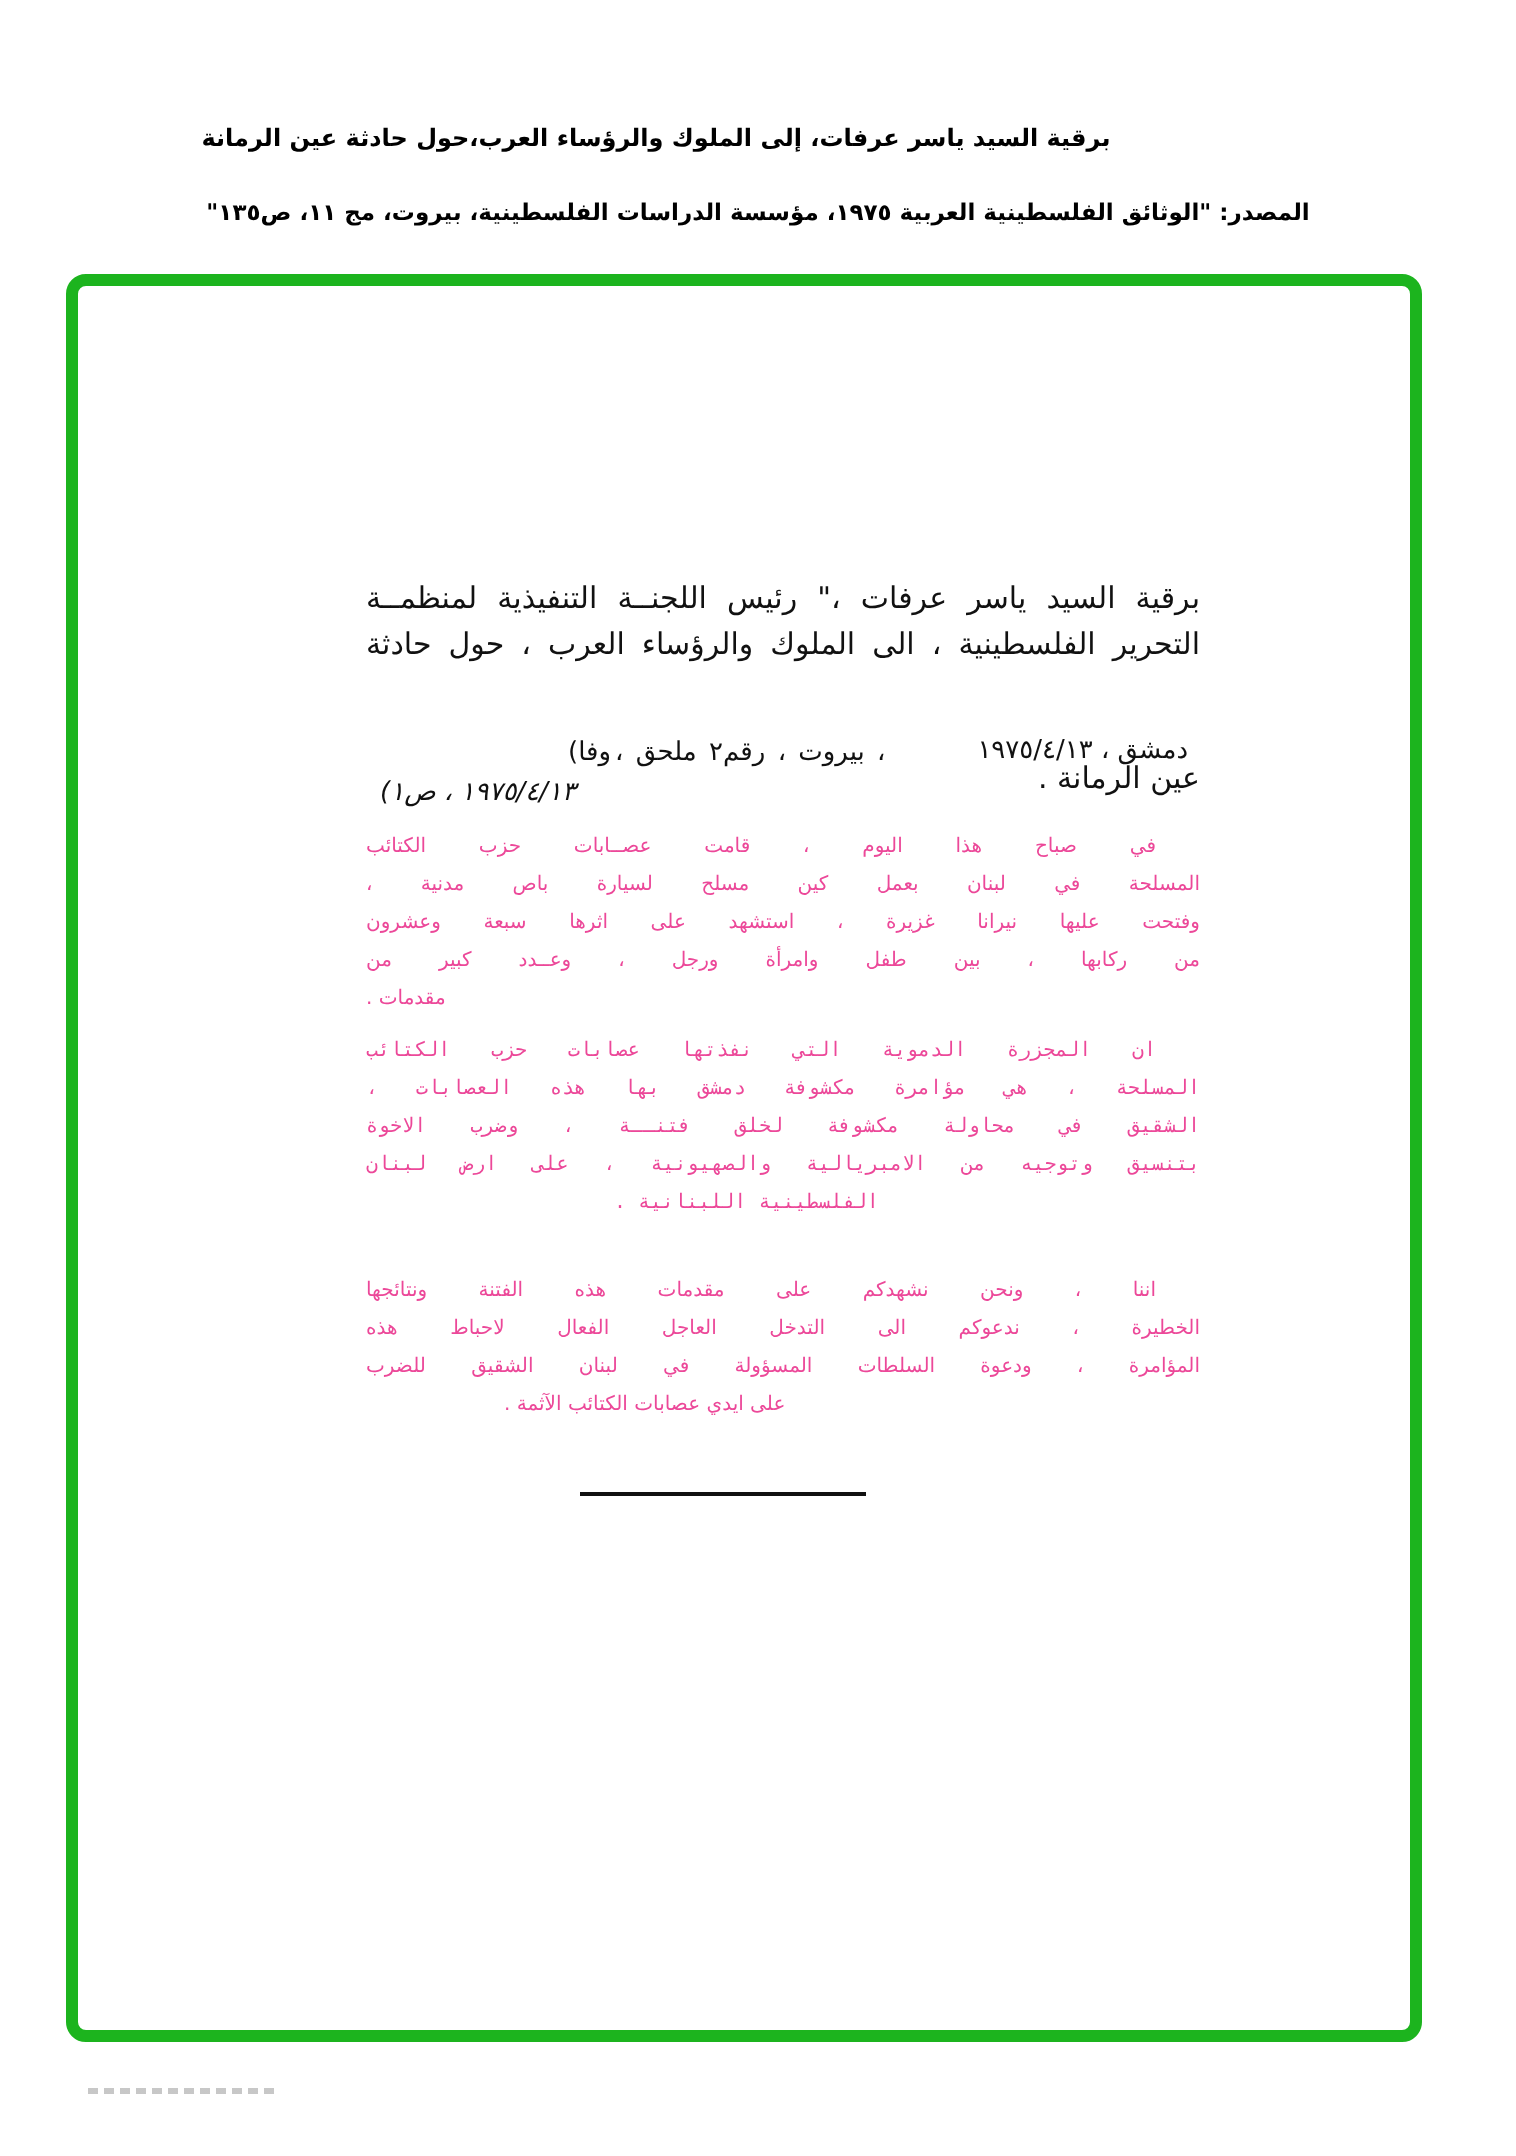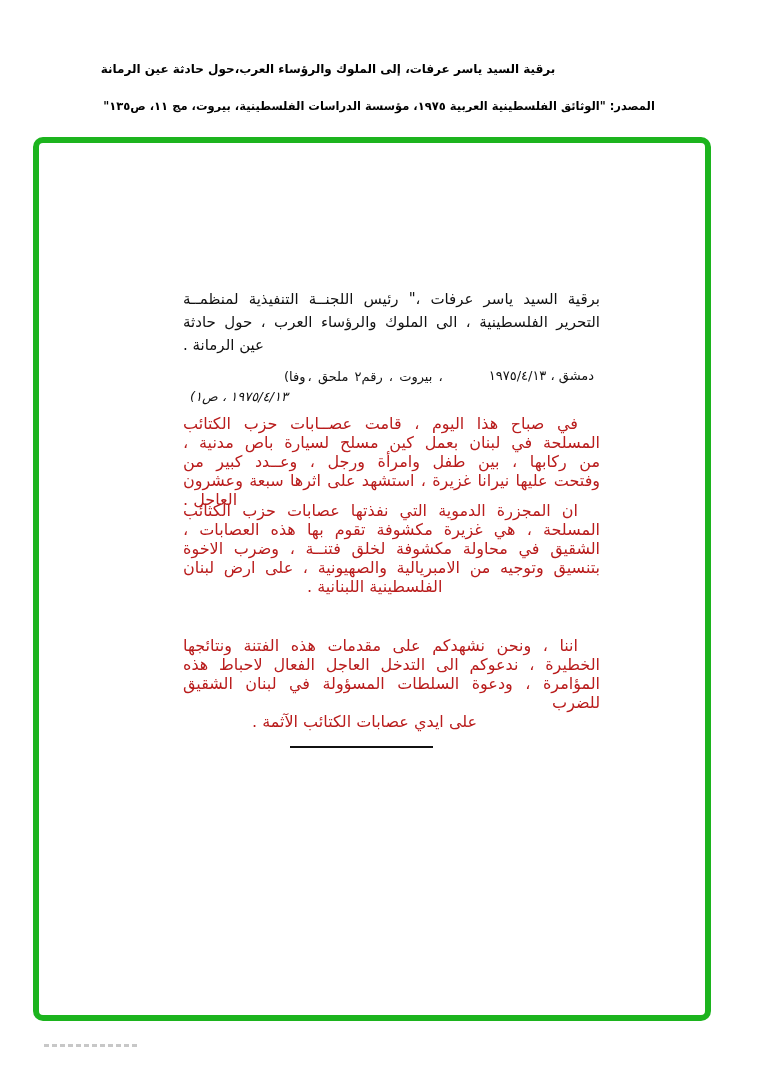--- a/index.html
+++ b/index.html
@@ -14,34 +14,34 @@
 
   
   .frame{position:absolute;left:33px;top:137px;width:678px;height:884px;
     box-sizing:border-box;border:6px solid #1cb41e;border-radius:10px;background:#fff;}
 
   
   .col{position:absolute;left:144px;top:145px;width:417px;direction:rtl;}
 
   .doc-title{font-size:15px;line-height:23px;color:#111;}
   .jl{text-align:justify;text-align-last:justify;}
-  .al-r{text-align:left;}
+  .al-r{text-align:right;margin-top:44px;}
   .al-l{text-align:left;}
 
   
   .dateline{position:absolute;top:80px;left:0;width:417px;height:44px;
     direction:ltr;font-size:13px;color:#111;}
   .city-date{position:absolute;right:6px;top:0;direction:rtl;}
   .cit1{position:absolute;left:100px;top:1px;white-space:nowrap;}
   .cit1 span{padding:0 1px;text-align:center;}
   .cit2{position:absolute;left:7px;top:21px;direction:rtl;font-style:italic;}
 
   
-  .para{position:absolute;left:0;width:417px;font-size:16px;line-height:19px;color:#b91c1c;}
-  .p1{top:126px;} .p2{top:213px;} .p3{top:348px;}
+  .para{position:absolute;left:0;width:417px;font-size:10px;line-height:19px;color:#ec4899;}
+  .p1{top:126px;} .p2{top:229px;font-family:Liberation Mono, monospace;} .p3{top:348px;}
   .indent{padding-right:22px;}
   .pad124{padding-left:124px;}
   .pad69{padding-left:69px;}
 
   
   .sig-rule{position:absolute;top:458px;left:107px;width:143px;height:2px;background:#111;}
 
   
   .smudge{position:absolute;left:44px;top:1044px;width:96px;height:3px;opacity:.55;
     background:repeating-linear-gradient(to right,#9a9a9a 0 5px,transparent 5px 8px);}
@@ -64,28 +64,28 @@
 
     <div class="dateline">
       <span class="city-date" dir="rtl">دمشق ، ١٩٧٥/٤/١٣</span>
       <span class="cit1"><span dir="ltr">(وفا</span><span dir="rtl">،</span> <span dir="rtl">ملحق</span> <span dir="ltr">رقم٢</span> <span dir="rtl">،</span> <span dir="rtl">بيروت</span> <span dir="rtl">،</span></span>
       <span class="cit2" dir="rtl">١٩٧٥/٤/١٣ ، ص١)</span>
     </div>
 
     <div class="para p1">
       <div class="jl indent">في صباح هذا اليوم ، قامت عصــابات حزب الكتائب</div>
       <div class="jl">المسلحة في لبنان بعمل كين مسلح لسيارة باص مدنية ،</div>
+      <div class="jl">وفتحت عليها نيرانا غزيرة ، استشهد على اثرها سبعة وعشرون</div>
       <div class="jl">من ركابها ، بين طفل وامرأة ورجل ، وعــدد كبير من</div>
-      <div class="jl">وفتحت عليها نيرانا غزيرة ، استشهد على اثرها سبعة وعشرون</div>
-      <div class="al-l">العاجل .</div>
+      <div class="al-l">مقدمات .</div>
     </div>
 
     <div class="para p2">
       <div class="jl indent">ان المجزرة الدموية التي نفذتها عصابات حزب الكتائب</div>
-      <div class="jl">المسلحة ، هي غزيرة مكشوفة تقوم بها هذه العصابات ،</div>
+      <div class="jl">المسلحة ، هي مؤامرة مكشوفة دمشق بها هذه العصابات ،</div>
       <div class="jl">الشقيق في محاولة مكشوفة لخلق فتنــة ، وضرب الاخوة</div>
       <div class="jl">بتنسيق وتوجيه من الامبريالية والصهيونية ، على ارض لبنان</div>
       <div class="al-l pad124">الفلسطينية اللبنانية .</div>
     </div>
 
     <div class="para p3">
       <div class="jl indent">اننا ، ونحن نشهدكم على مقدمات هذه الفتنة ونتائجها</div>
       <div class="jl">الخطيرة ، ندعوكم الى التدخل العاجل الفعال لاحباط هذه</div>
       <div class="jl">المؤامرة ، ودعوة السلطات المسؤولة في لبنان الشقيق للضرب</div>
       <div class="al-l pad69">على ايدي عصابات الكتائب الآثمة .</div>

